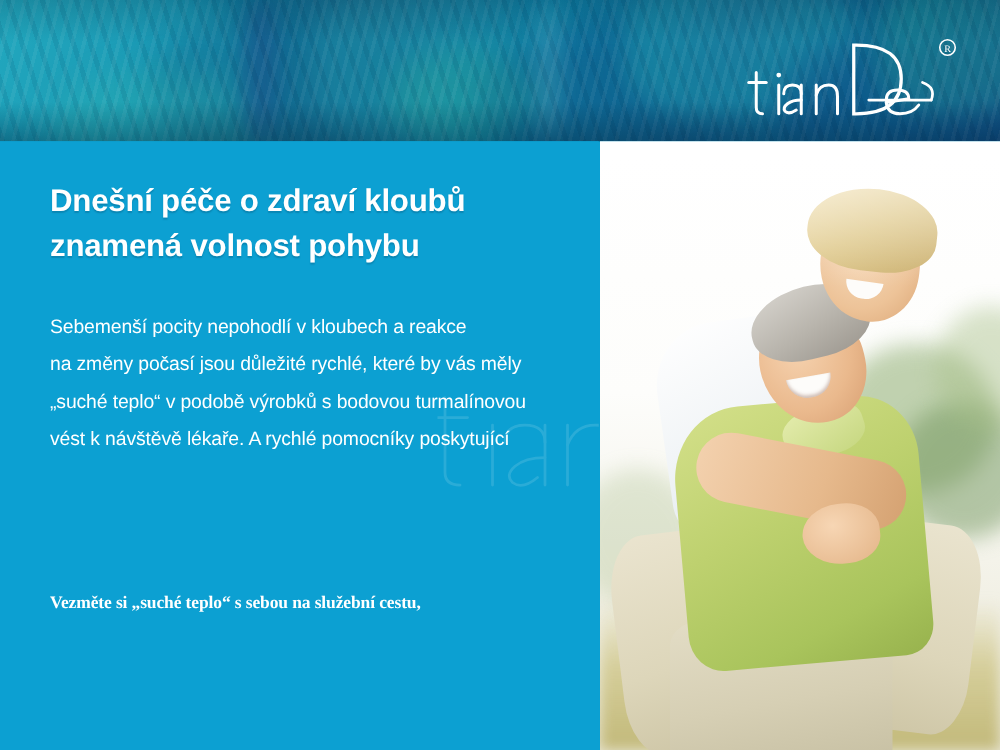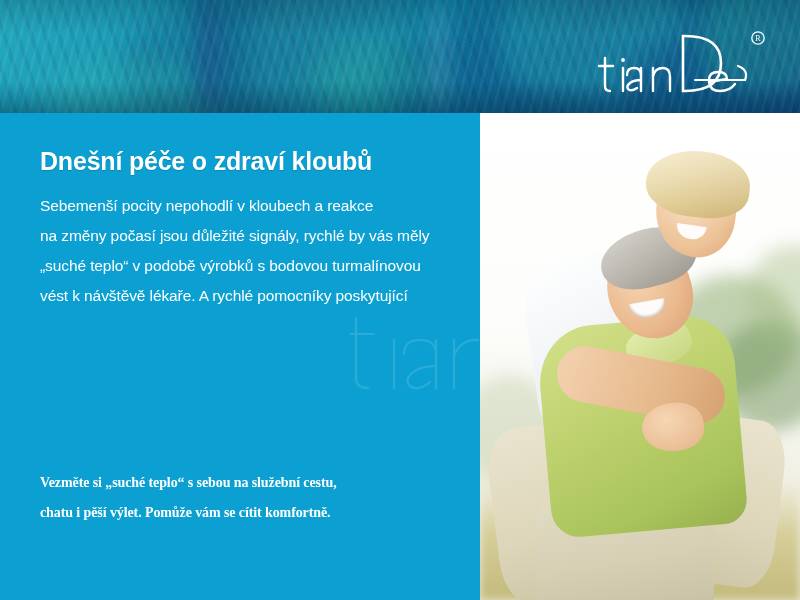--- a/index.html
+++ b/index.html
@@ -38,21 +38,21 @@
   #watermark{position:absolute;left:350px;top:145px;width:260px;height:190px;
              opacity:.13;pointer-events:none;}
 
   #copy{position:absolute;left:40px;top:0;width:430px;}
 
   #headline{margin-top:30px;color:#ffffff;font-weight:bold;font-size:25px;
             line-height:36px;letter-spacing:-.2px;
             text-shadow:0 1px 1px rgba(0,60,90,.25);}
   #headline div{white-space:nowrap;}
 
-  #body-copy{margin-top:12px;color:#ffffff;font-size:15.5px;line-height:30px;
+  #body-copy{margin-top:32px;color:#ffffff;font-size:15.5px;line-height:30px;
              letter-spacing:-.1px;}
   #body-copy div{white-space:nowrap;}
 
   #closing{position:absolute;left:40px;top:355px;width:440px;
            color:#ffffff;font-weight:bold;font-size:14px;line-height:30px;
            letter-spacing:-.1px;font-family:Liberation Serif, serif;}
   #closing div{white-space:nowrap;}
 
   
   #photo{position:absolute;left:480px;top:113px;width:320px;height:487px;
@@ -176,33 +176,33 @@
           <path d="M168 6 L168 130 L172 130 Q244 130 244 68 Q244 6 172 6 Z"></path>
           <path d="M214 108 Q214 92 232 92 Q250 92 250 106 L214 112"></path>
           <path d="M196 108 L258 108"></path>
         </g>
       </svg>
     </div>
 
     <div id="copy">
       <div id="headline">
         <div>Dnešní péče o zdraví kloubů</div>
+        <div>znamená volnost pohybu</div>
       </div>
 
       <div id="body-copy">
         <div>Sebemenší pocity nepohodlí v kloubech  a reakce</div>
-        <div>na změny počasí jsou důležité signály, rychlé by vás měly</div>
+        <div>na změny počasí jsou důležité rychlé, které by vás měly</div>
         <div>„suché teplo“ v podobě výrobků s bodovou turmalínovou</div>
         <div>vést k návštěvě lékaře. A rychlé pomocníky poskytující</div>
       </div>
     </div>
 
     <div id="closing">
       <div>Vezměte si „suché teplo“ s sebou na služební cestu,</div>
-      <div>chatu i pěší výlet.  Pomůže vám se cítit komfortně.</div>
     </div>
   </div>
 
   <div id="photo">
     <div id="photo-inner">
 
       <div class="foliage" style="left:188px;top:150px;width:130px;height:120px;background:#8fae72;opacity:.55;"></div>
       <div class="foliage" style="left:236px;top:196px;width:110px;height:110px;background:#6f945a;opacity:.5;"></div>
       <div class="foliage" style="left:268px;top:120px;width:90px;height:100px;background:#a8c089;opacity:.45;"></div>
       <div class="foliage" style="left:-20px;top:250px;width:100px;height:110px;background:#9fb77f;opacity:.28;"></div>

